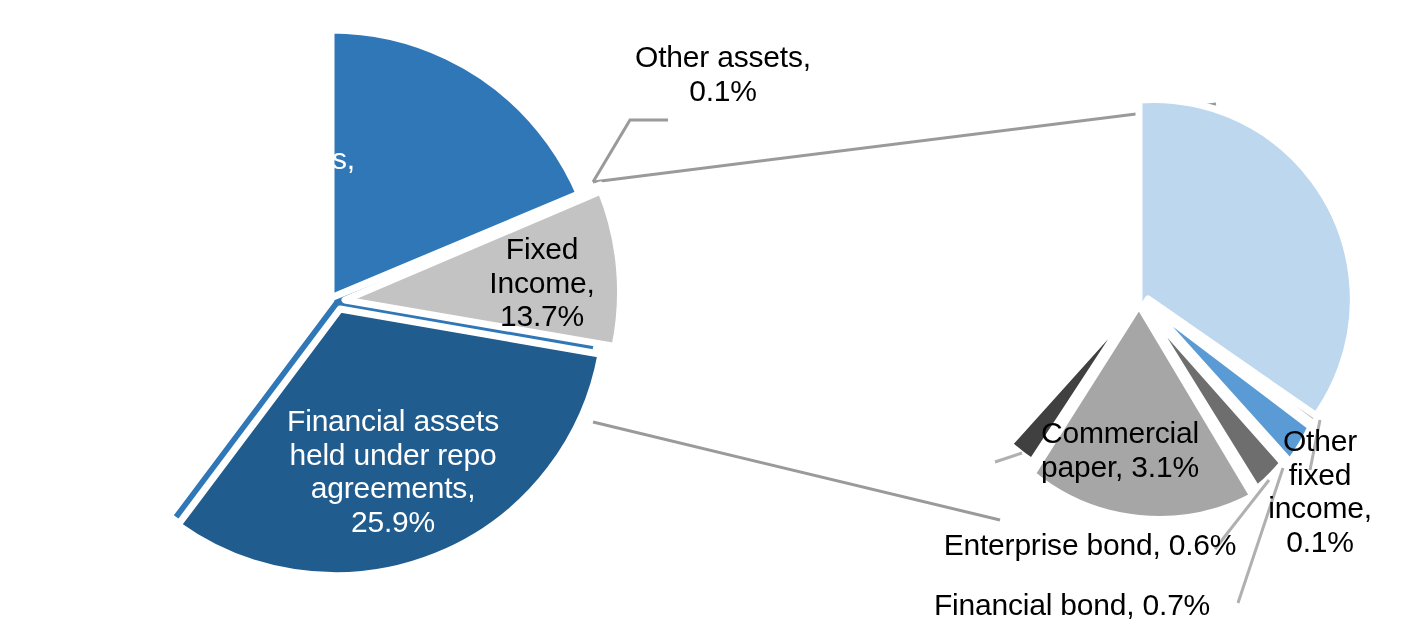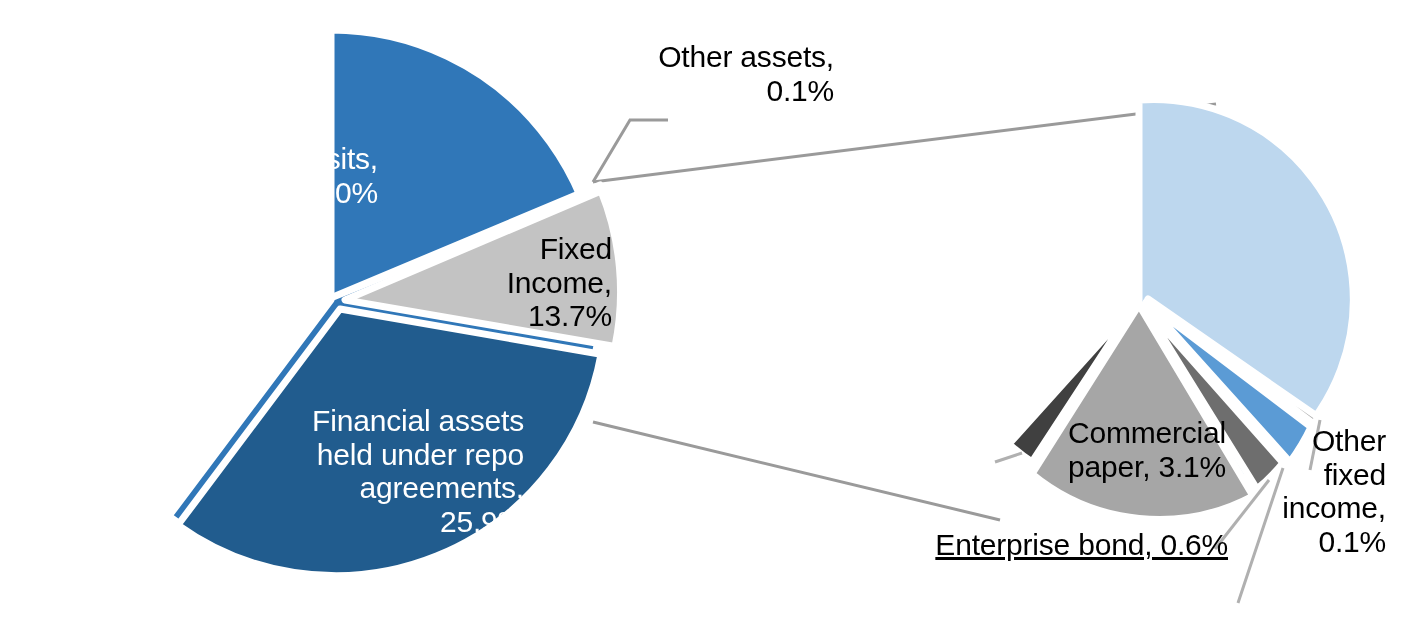--- a/index.html
+++ b/index.html
@@ -39,21 +39,21 @@
     stroke-width: 3;
     fill: none;
   }
   .lbl {
     position: absolute;
     font-family: "Liberation Sans", sans-serif;
     font-size: 30px;
     line-height: 1.12;
     color: #000000;
     white-space: pre;
-    text-align: right;
+    text-align: center;
     letter-spacing: -0.2px;
   }
   .lbl.white { color: #ffffff; }
   .lbl.nowrap { white-space: nowrap; }
 </style>
 </head>
 <body>
 
 <div id="chart-root">
 
@@ -104,21 +104,22 @@
 13.7%</div>
 
   <div class="lbl" style="left:612px; top:40px; width:222px;">Other assets,
 0.1%</div>
 
 
 
   <div class="lbl" style="left:1014px; top:400px; width:212px;margin-top:16px;">Commercial
 paper, 3.1%</div>
 
-  <div class="lbl nowrap" style="left:880px; top:528px; width:348px;text-decoration:underline;">Enterprise bond, 0.6%</div>
+  <div class="lbl nowrap" style="left:916px; top:528px; width:348px;">Enterprise bond, 0.6%</div>
 
+  <div class="lbl nowrap" style="left:902px; top:588px; width:340px;">Financial bond, 0.7%</div>
 
   <div class="lbl" style="left:1254px; top:424px; width:132px;">Other
 fixed
 income,
 0.1%</div>
 
 </div>
 
 </body></html>

